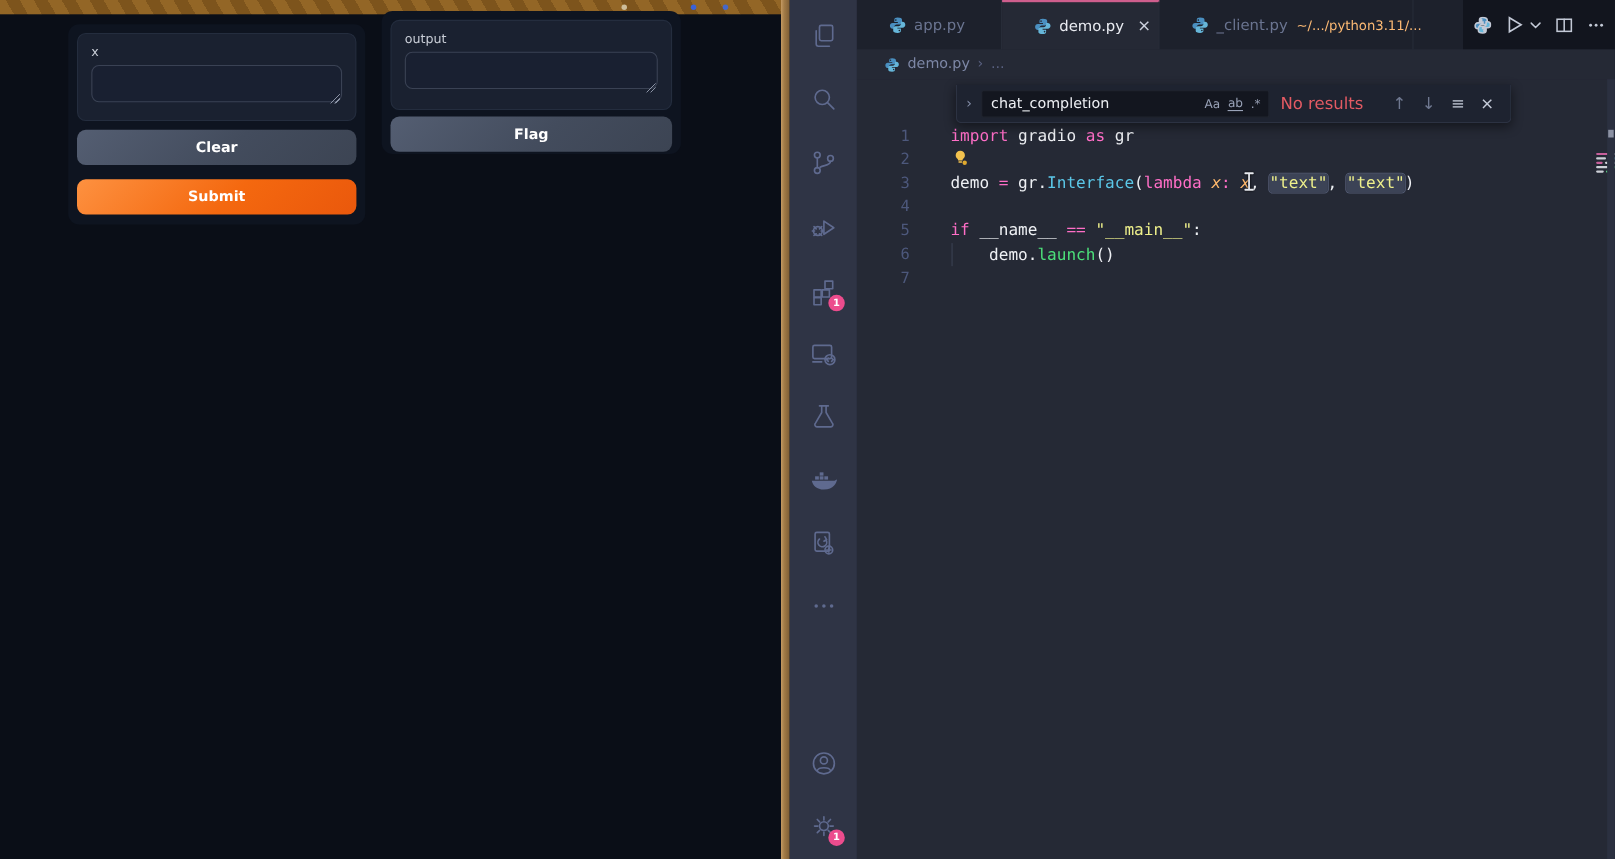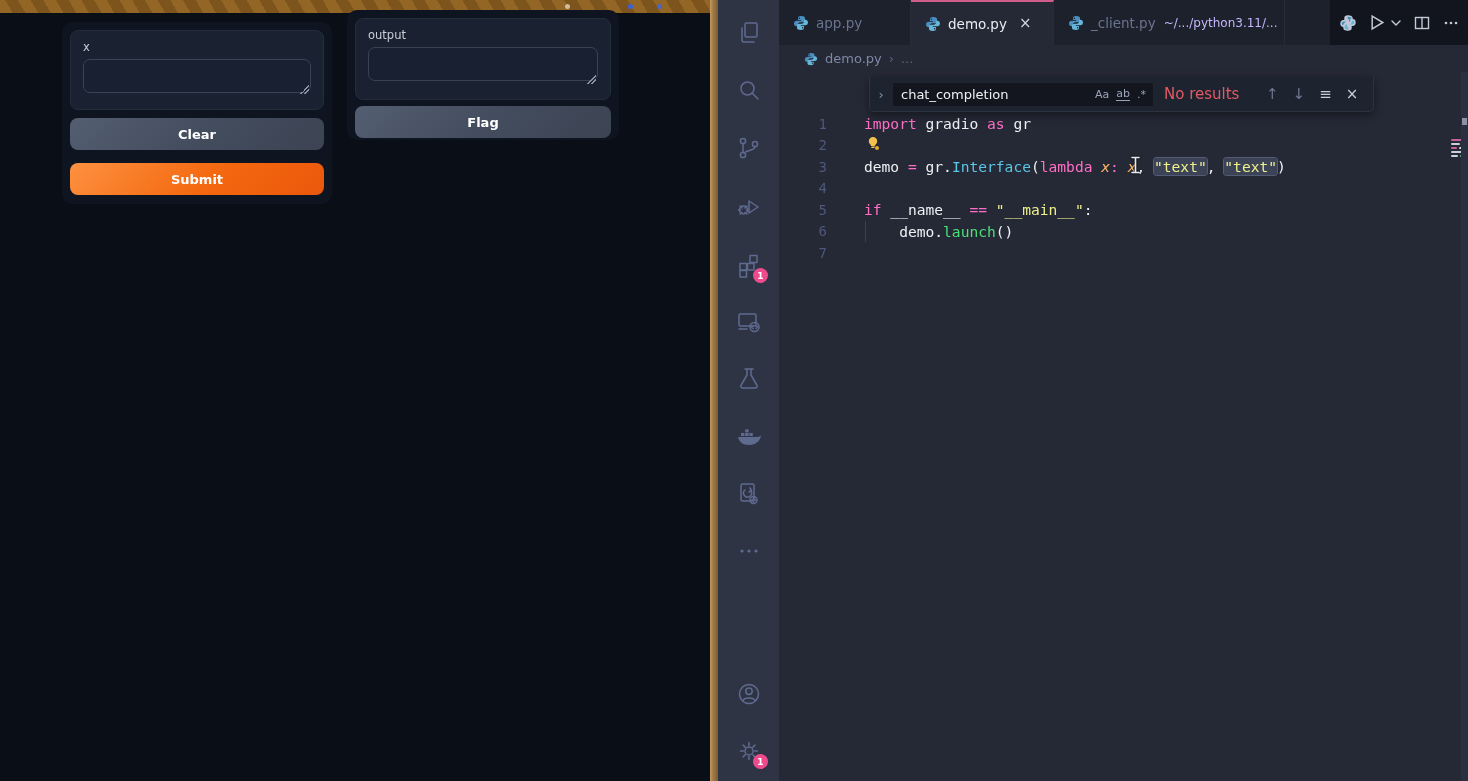--- a/index.html
+++ b/index.html
@@ -43,25 +43,25 @@
   .ab-icon { position:absolute; left:17px; width:28px; height:28px; color:#5f6a8f; }
   .ab-icon svg { width:28px; height:28px; stroke:currentColor; fill:none; stroke-width:1.5;
                  stroke-linecap:round; stroke-linejoin:round; }
   .badge { position:absolute; right:-5px; bottom:-4px; min-width:15px; height:15px; border-radius:8px;
     background:#ec4c8d; color:#fff; font-size:9px; font-weight:700; display:flex;
     align-items:center; justify-content:center; }
 
   
   #tabbar { position:absolute; left:61px; top:0; width:689px; height:45px; background:#1d212c;
             display:flex; }
-  .tab { position:relative; height:45px; display:flex; align-items:center; padding:0 12px 0 14px;
+  .tab { position:relative; height:45px; display:flex; align-items:center; padding:0 12px 0 29px;
          border-right:1px solid #272c38; font-size:13.5px; color:#6a7490; cursor:pointer; }
   .tab .pyicon { width:16px; height:16px; margin-right:7px; flex:none; }
   .tab.active { background:#252935; color:#e9ebf1; border-top:2px solid #cf5e8d; }
-  .tab .desc { margin-left:8px; font-size:12px; color:#c4b5fd; white-space:nowrap; }
+  .tab .desc { margin-left:8px; font-size:12px; color:#fdba74; white-space:nowrap; }
   .tab .close { margin-left:12px; color:#ccd1de; font-size:15px; line-height:1; }
   #tab-actions { position:absolute; right:0; top:0; width:138px; height:45px; background:#12151e;
     display:flex; align-items:center; gap:13px; padding-left:10px; }
   #tab-actions svg { stroke:#c3c9d6; fill:none; stroke-width:1.4; stroke-linecap:round; }
 
   
   #breadcrumb { position:absolute; left:61px; top:45px; width:689px; height:27px; background:#252935;
     display:flex; align-items:center; padding-left:25px; gap:7px; font-size:13px; color:#7d87a6; }
   #breadcrumb .pyicon { width:14px; height:14px; }
   #breadcrumb .sep { color:#59618036; color:#596180; font-size:13px; }

